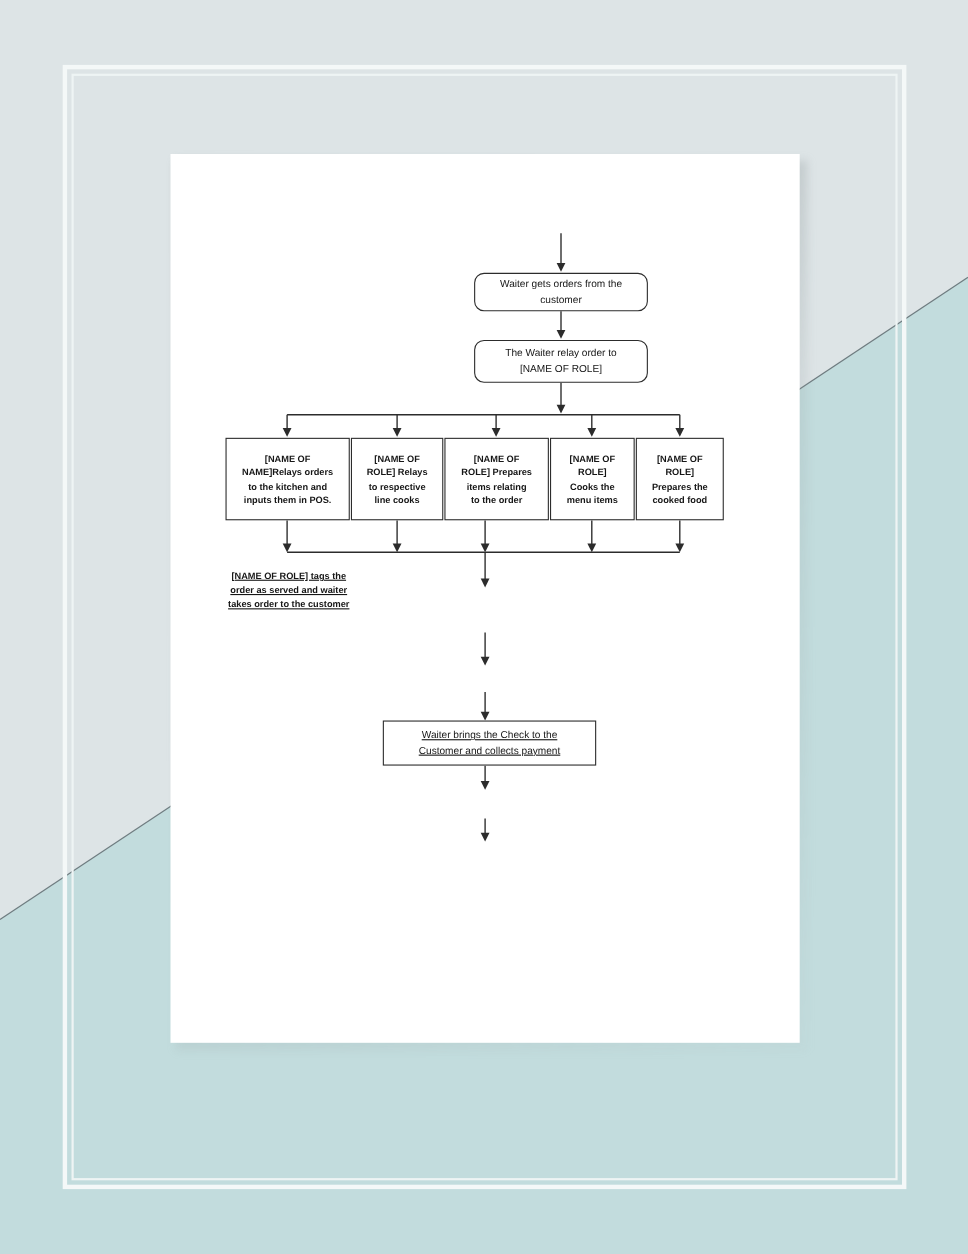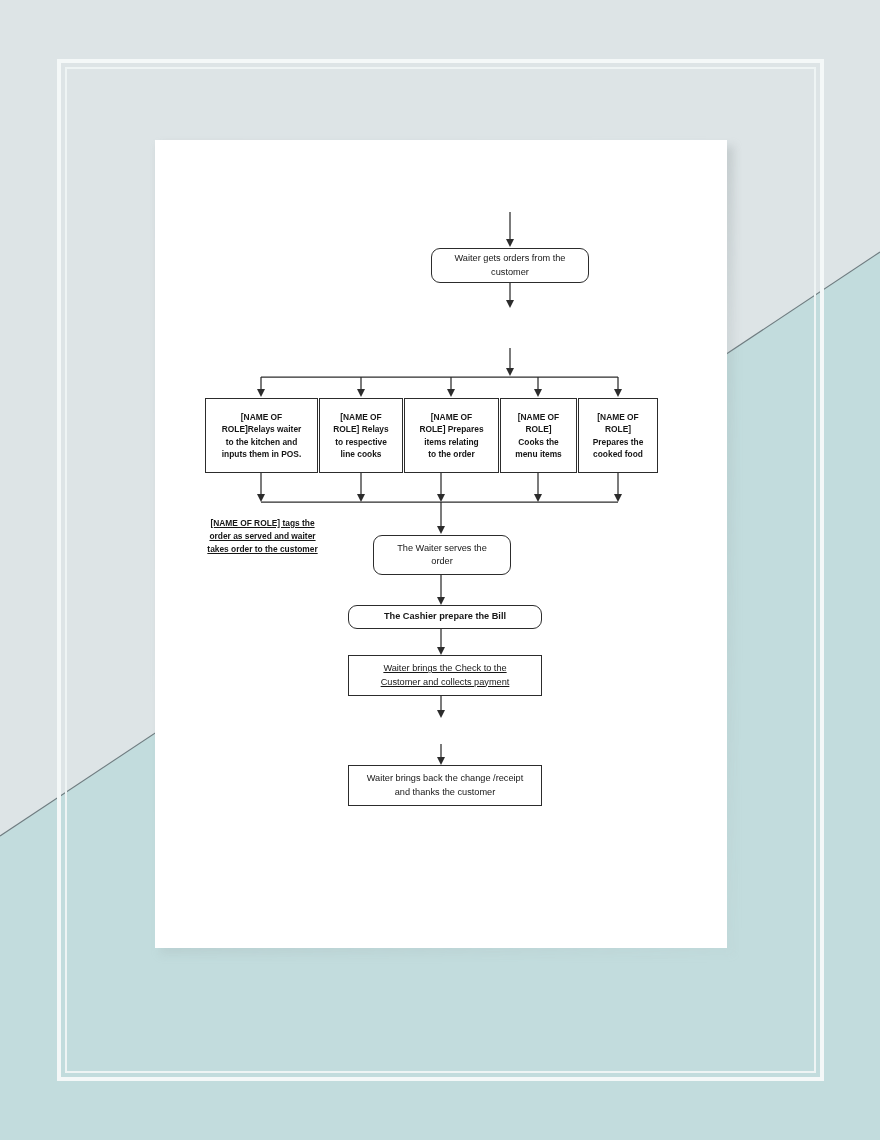--- a/index.html
+++ b/index.html
@@ -172,23 +172,26 @@
           <line x1="286" y1="556" x2="286" y2="574" marker-end="url(#ah)"></line>
 
           <line x1="286" y1="604" x2="286" y2="621" marker-end="url(#ah)"></line>
         </g>
       </svg>
 
       <div class="node round" id="n-get-orders">
         <span class="txt"><span>Waiter gets orders from the</span><br><span>customer</span></span>
       </div>
 
+      <div class="node round" id="n-relay">
+        <span class="txt"><span>The Waiter relay order to</span><br><span>[NAME OF ROLE]</span></span>
+      </div>
 
       <div class="node fanbox" id="n-fan-1">
-        <span class="txt"><span>[NAME OF</span><br><span>ROLE]Relays waiter</span><br><span>to the kitchen and</span><br><span>inputs them in POS.</span></span>
+        <span class="txt"><span>[NAME OF</span><br><span>NAME]Relays orders</span><br><span>to the kitchen and</span><br><span>inputs them in POS.</span></span>
       </div>
 
       <div class="node fanbox" id="n-fan-2">
         <span class="txt"><span>[NAME OF</span><br><span>ROLE] Relays</span><br><span>to respective</span><br><span>line cooks</span></span>
       </div>
 
       <div class="node fanbox" id="n-fan-3">
         <span class="txt"><span>[NAME OF</span><br><span>ROLE] Prepares</span><br><span>items relating</span><br><span>to the order</span></span>
       </div>
 
@@ -197,32 +200,23 @@
       </div>
 
       <div class="node fanbox" id="n-fan-5">
         <span class="txt"><span>[NAME OF</span><br><span>ROLE]</span><br><span>Prepares the</span><br><span>cooked food</span></span>
       </div>
 
       <div id="annot">
         <span>[NAME OF ROLE] tags the</span><br><span>order as served and waiter</span><br><span>takes order to the customer</span>
       </div>
 
-      <div class="node round" id="n-serves">
-        <span class="txt"><span>The Waiter serves the</span><br><span>order</span></span>
-      </div>
-
-      <div class="node round" id="n-bill">
-        <span class="txt">The Cashier prepare the Bill</span>
-      </div>
+
 
       <div class="node" id="n-check">
         <span class="txt"><span>Waiter brings the Check to the</span><br><span>Customer and collects payment</span></span>
       </div>
 
 
-      <div class="node" id="n-change">
-        <span class="txt"><span>Waiter brings back the change /receipt</span><br><span>and thanks the customer</span></span>
-      </div>
 
     </div>
   </div>
 </div>
 
 </body></html>

